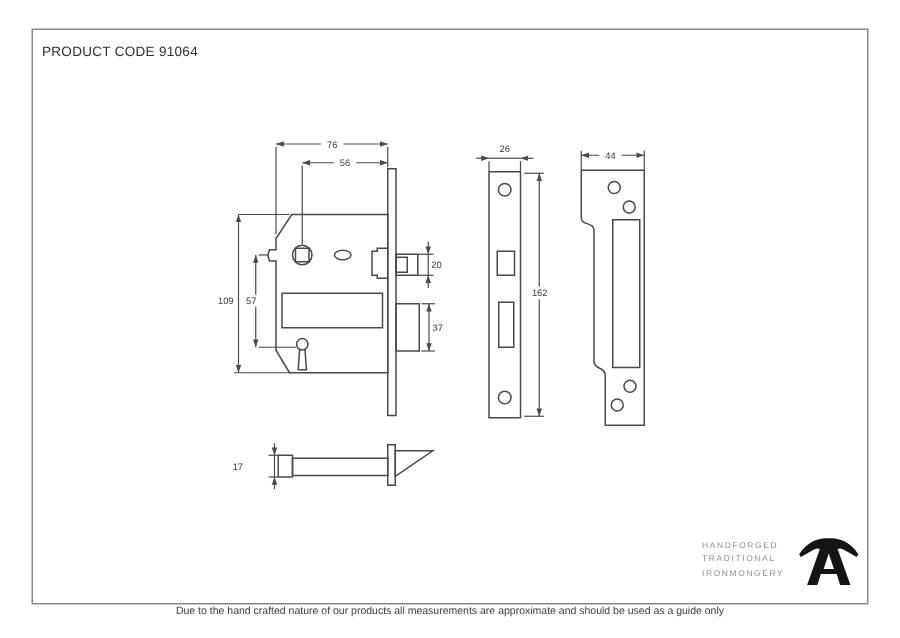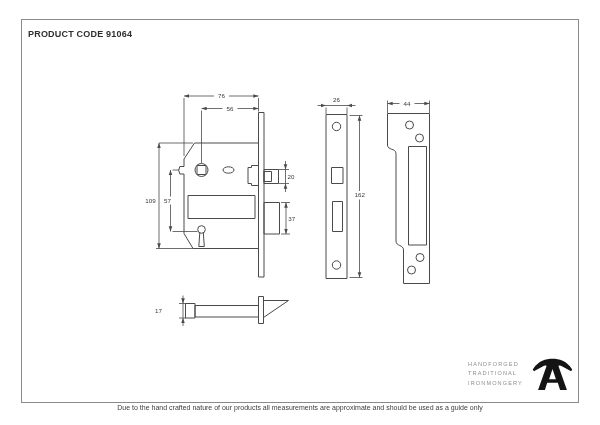--- a/index.html
+++ b/index.html
@@ -1,20 +1,20 @@
 <!DOCTYPE html>
 <html><head>
 <meta charset="utf-8">
 <style>
   html,body{margin:0;padding:0;background:#fff;}
   .page{position:relative;width:600px;height:425px;background:#ffffff;overflow:hidden;
         font-family:"Liberation Sans", sans-serif;}
   .frame{position:absolute;left:21px;top:19px;width:556px;height:382px;
          border:1px solid #8a8a8a;background:#fff;}
-  .product-code{position:absolute;left:28px;top:29px;font-size:9px;font-weight:700;
+  .product-code{position:absolute;left:28px;top:29px;font-size:9px;font-weight:400;
                 color:#2f2f2f;letter-spacing:.2px;}
   svg.drawing{position:absolute;left:0;top:0;}
   svg.drawing *{vector-effect:non-scaling-stroke;}
   .dim-text{font-family:"Liberation Sans", sans-serif;font-size:6.2px;fill:#3a3a3a;}
   .logo{position:absolute;left:468px;top:355px;display:flex;align-items:center;gap:9px;}
   .logo-lines{display:flex;flex-direction:column;}
   .logo-lines span{font-size:5.6px;letter-spacing:1.1px;color:#8f8f8f;
                    line-height:9.6px;font-weight:500;white-space:nowrap;}
   .footer{position:absolute;left:0;top:404px;width:600px;text-align:center;
           font-size:7px;color:#3d3d3d;}

